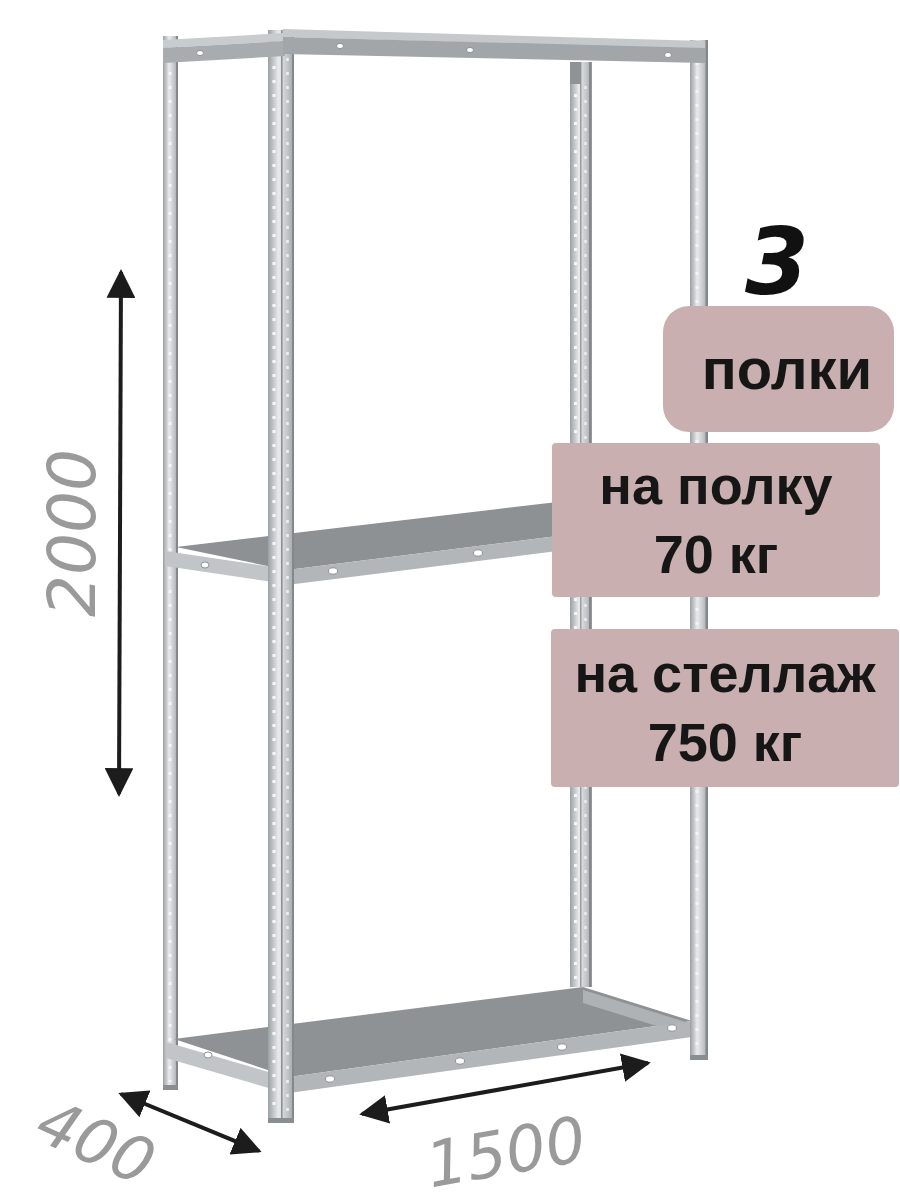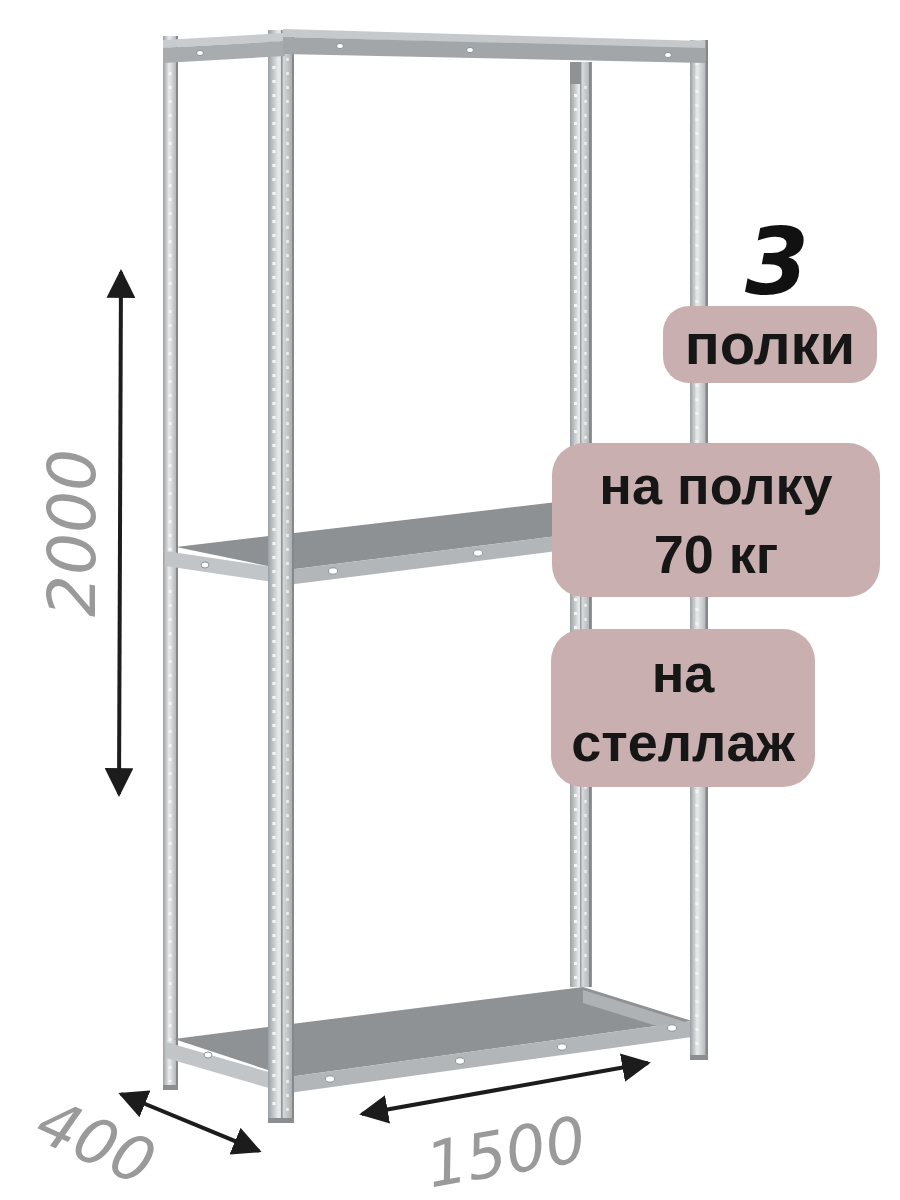--- a/index.html
+++ b/index.html
@@ -19,27 +19,27 @@
   .dim-width{left:374px;top:1116px;width:264px;height:72px;font-size:63px;transform:rotate(-10deg);}
   
   .shelf-count{
     position:absolute;left:727px;top:212px;width:100px;height:100px;
     display:flex;align-items:center;justify-content:center;
     font-family:"DejaVu Sans",sans-serif;font-weight:700;font-style:italic;
     font-size:92px;color:#111111;
   }
   
   .badge{
-    position:absolute;background:#c9afaf;border-radius:32px;
+    position:absolute;background:#c9afaf;border-radius:4px;
     display:flex;flex-direction:column;align-items:center;justify-content:center;
     color:#161616;font-weight:700;text-align:center;line-height:1.28;
   }
-  .badge-shelves{left:663px;top:306px;width:214px;height:77px;font-size:58px;border-radius:26px;}
+  .badge-shelves{left:663px;top:306px;width:214px;height:126px;font-size:58px;border-radius:26px;padding-left:17px;}
   .badge-shelf-load{left:552px;top:443px;width:328px;height:154px;font-size:54px;}
-  .badge-rack-load{left:551px;top:629px;width:264px;height:158px;font-size:54px;}
+  .badge-rack-load{left:551px;top:629px;width:348px;height:158px;font-size:54px;}
 </style>
 </head>
 <body>
 
 <div class="stage">
 
   <svg width="900" height="1200" viewBox="0 0 900 1200">
     <defs>
       <linearGradient id="gPost" x1="0" y1="0" x2="1" y2="0">
         <stop offset="0" stop-color="#9aa0a4"></stop>
@@ -135,15 +135,16 @@
     <span>полки</span>
   </div>
 
   <div class="badge badge-shelf-load">
     <span>на полку</span>
     <span>70 кг</span>
   </div>
 
   <div class="badge badge-rack-load">
     <span>на стеллаж</span>
+    <span>750 кг</span>
   </div>
 
 </div>
 
 </body></html>

